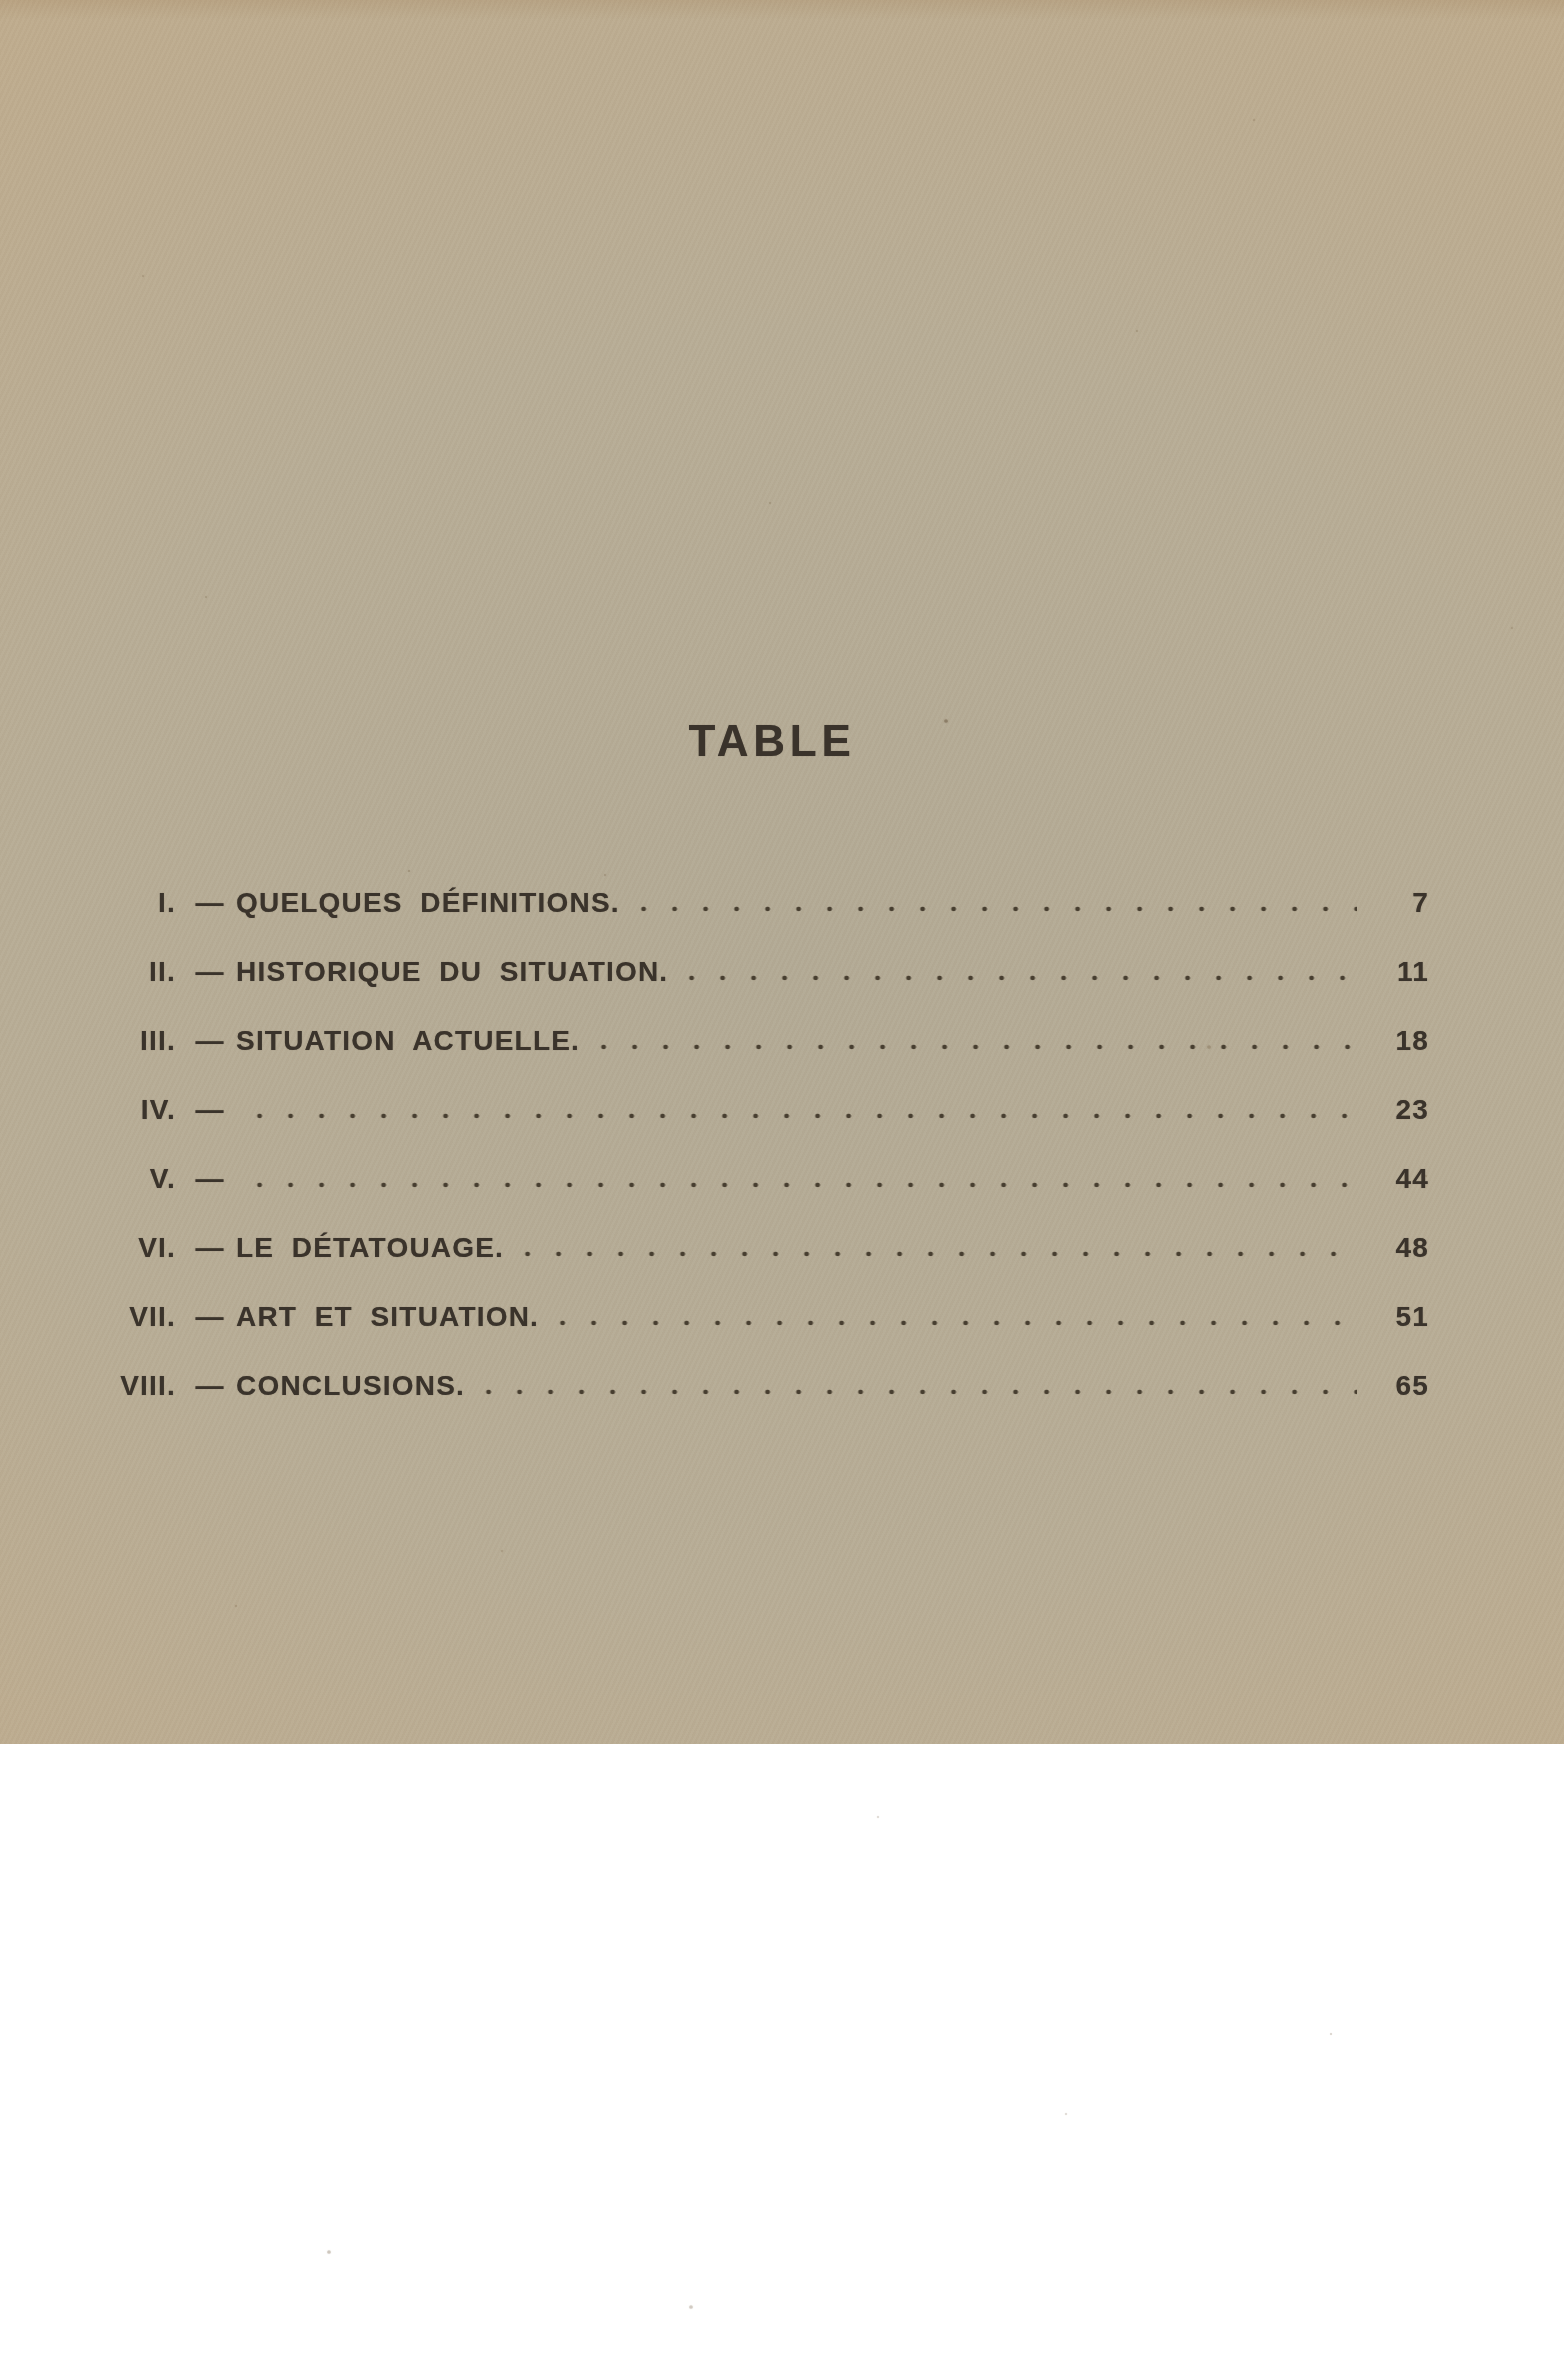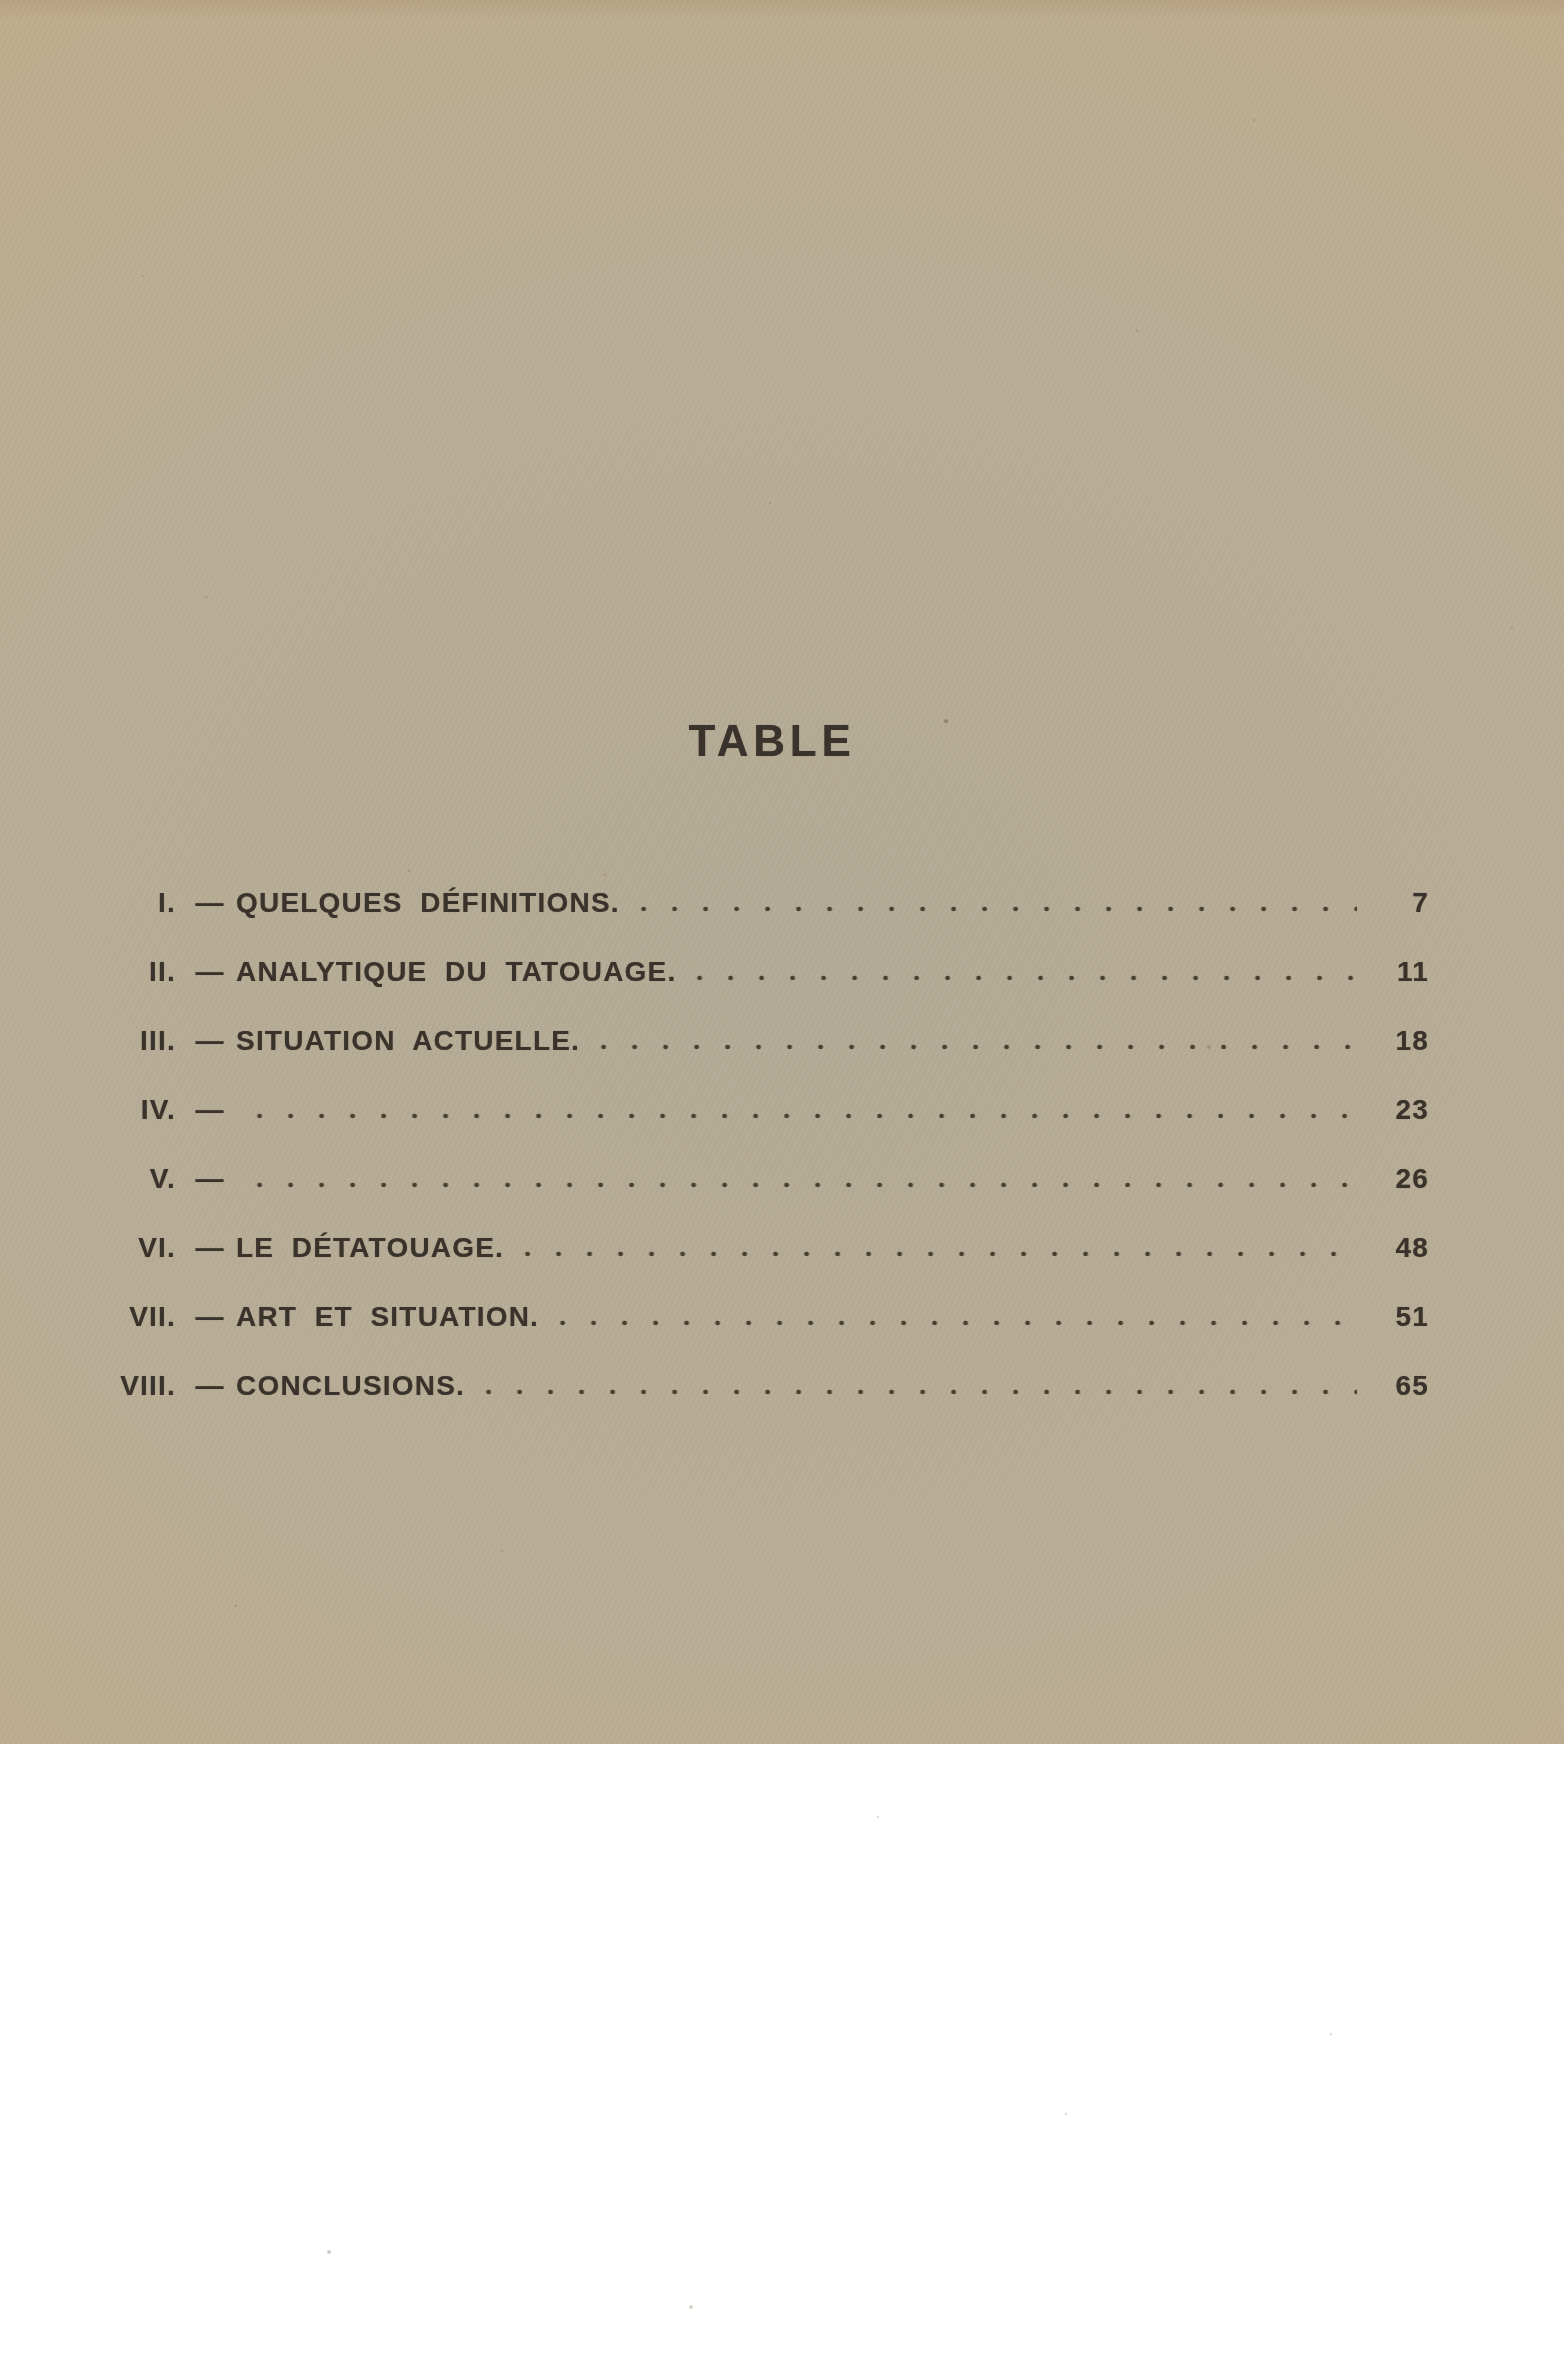--- a/index.html
+++ b/index.html
@@ -131,21 +131,21 @@
       <span class="num">I.</span>
       <span class="dash">—</span>
       <span class="ttl">QUELQUES DÉFINITIONS.</span>
       <span class="leader"></span>
       <span class="pg">7</span>
     </div>
 
     <div class="row">
       <span class="num">II.</span>
       <span class="dash">—</span>
-      <span class="ttl">ANALYTIQUE DU TATOUAGE.</span>
+      <span class="ttl">HISTORIQUE DU SITUATION.</span>
       <span class="leader"></span>
       <span class="pg">11</span>
     </div>
 
     <div class="row">
       <span class="num">III.</span>
       <span class="dash">—</span>
       <span class="ttl">SITUATION ACTUELLE.</span>
       <span class="leader"></span>
       <span class="pg">18</span>
@@ -155,21 +155,21 @@
       <span class="num">IV.</span>
       <span class="dash">—</span>
       <span class="leader"></span>
       <span class="pg">23</span>
     </div>
 
     <div class="row">
       <span class="num">V.</span>
       <span class="dash">—</span>
       <span class="leader"></span>
-      <span class="pg">26</span>
+      <span class="pg">44</span>
     </div>
 
     <div class="row">
       <span class="num">VI.</span>
       <span class="dash">—</span>
       <span class="ttl">LE DÉTATOUAGE.</span>
       <span class="leader"></span>
       <span class="pg">48</span>
     </div>
 

